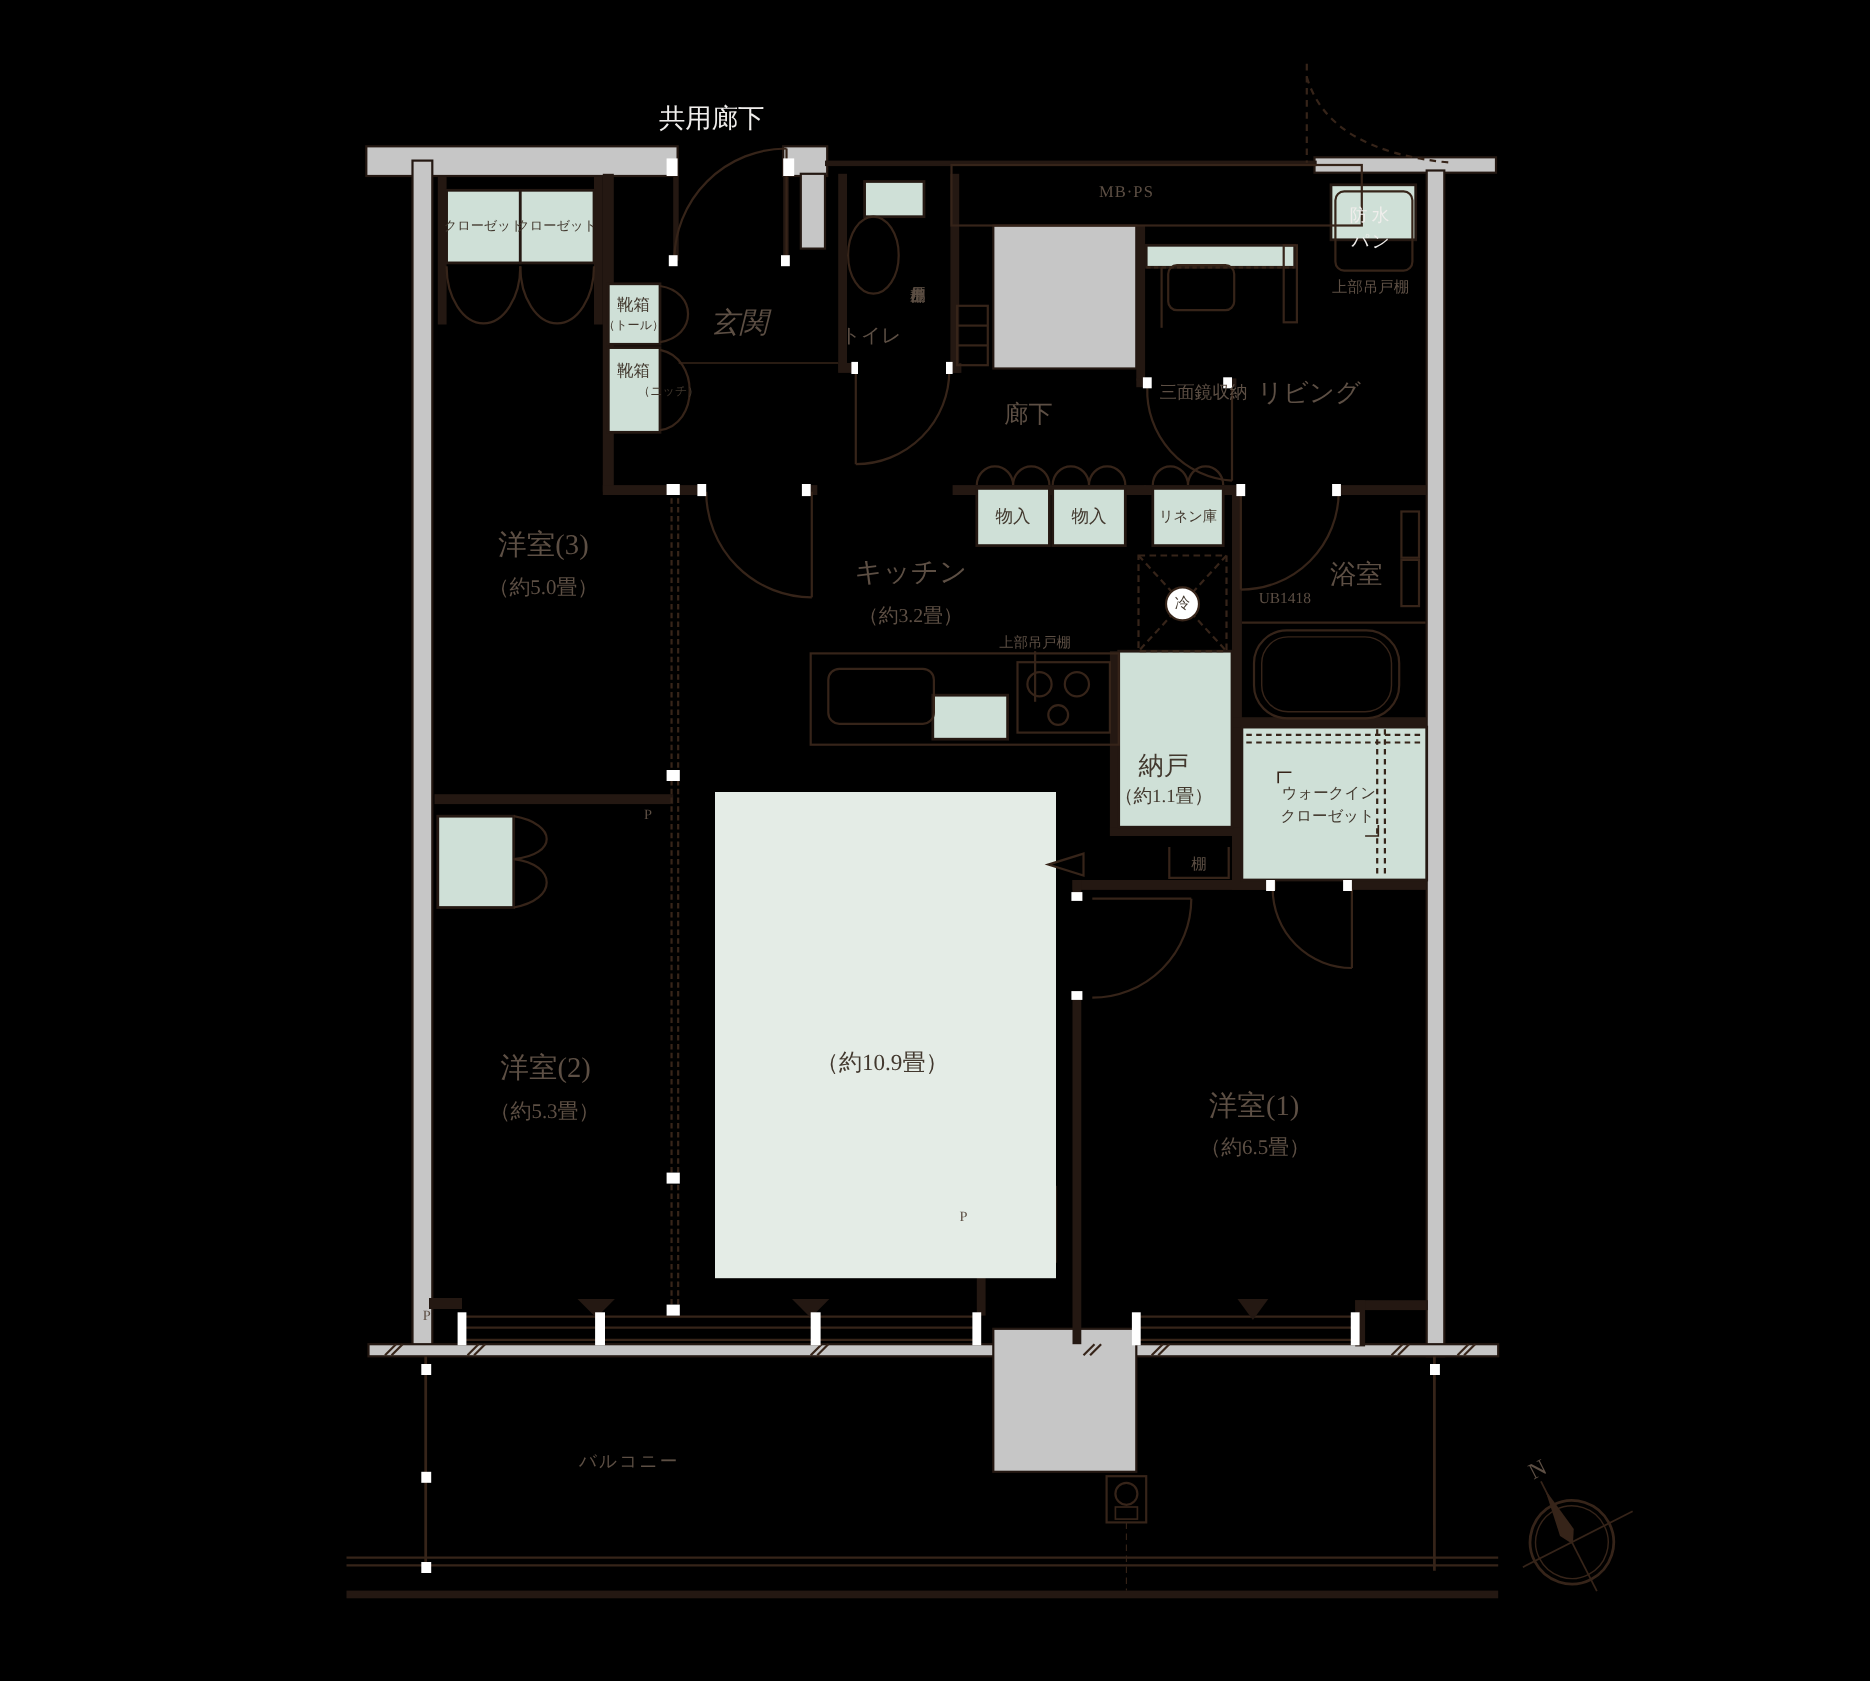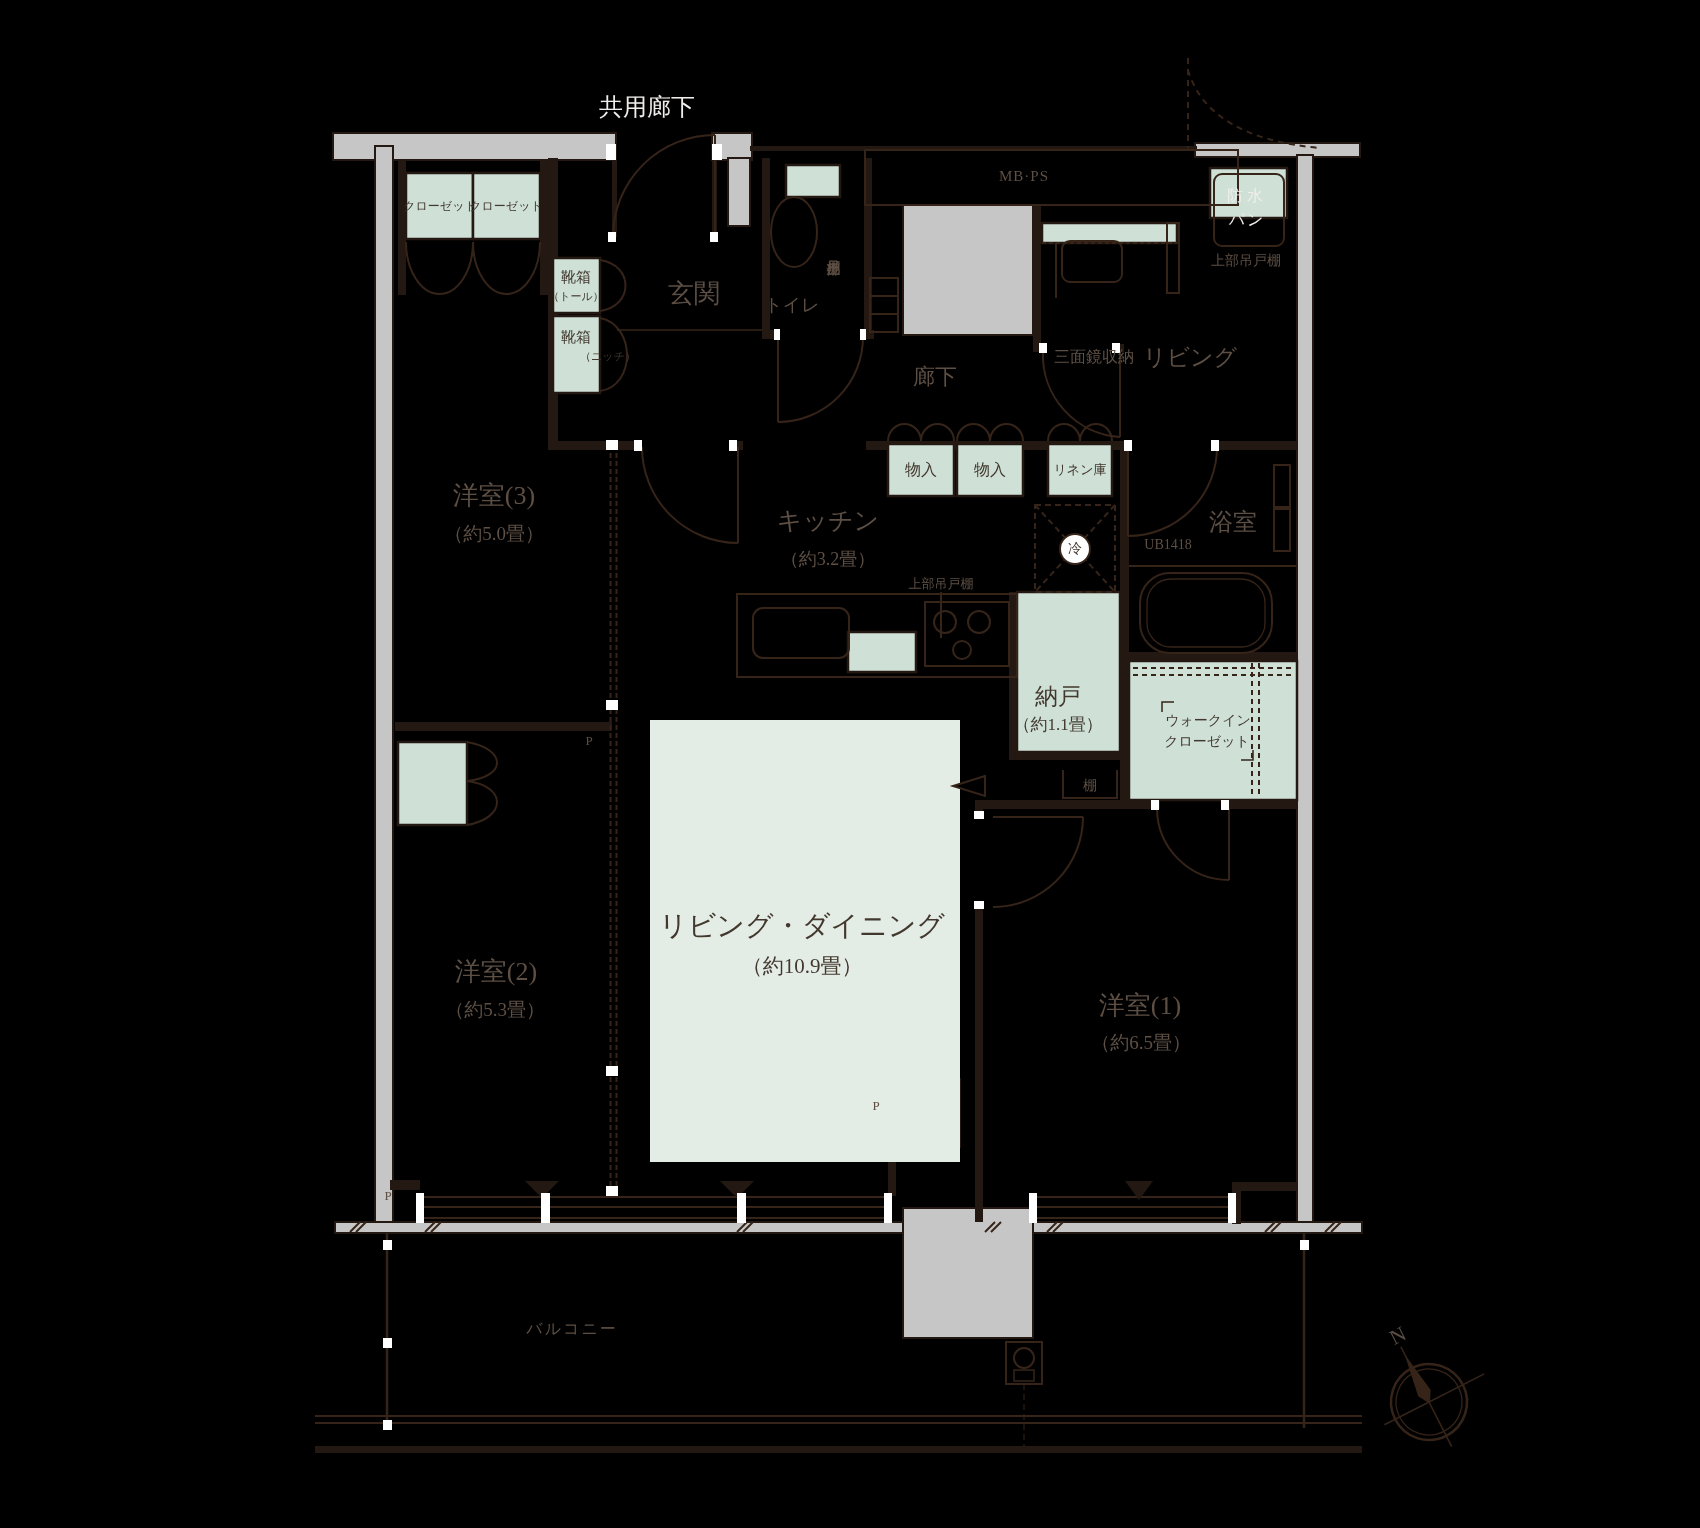--- a/index.html
+++ b/index.html
@@ -273,21 +273,21 @@
   <div class="lbl white" style="left:647px;top:107px;font-size:24px;">共用廊下</div>
 
   <div class="lbl mint" style="left:440px;top:206px;font-size:12px;">クローゼット</div>
   <div class="lbl mint" style="left:506px;top:206px;font-size:12px;">クローゼット</div>
 
   <div class="lbl mint" style="left:576px;top:277px;font-size:15px;">靴箱</div>
   <div class="lbl mint" style="left:576px;top:296px;font-size:11px;">（トール）</div>
   <div class="lbl mint" style="left:576px;top:337px;font-size:15px;">靴箱</div>
   <div class="lbl mint" style="left:608px;top:356px;font-size:11px;">（ニッチ）</div>
 
-  <div class="lbl" style="left:694px;top:293px;font-size:26px;">玄関</div>
+  <div class="lbl" style="left:672px;top:293px;font-size:26px;font-style:italic;">玄関</div>
   <div class="lbl" style="left:792px;top:305px;font-size:18px;">トイレ</div>
   <div class="lbl vert" style="left:833px;top:250px;font-size:14px;">上部吊戸棚</div>
 
   <div class="lbl" style="left:1024px;top:176px;font-size:15px;letter-spacing:1px;">MB·PS</div>
 
   <div class="lbl white" style="left:1247px;top:196px;font-size:16px;letter-spacing:4px;">防水</div>
   <div class="lbl white" style="left:1247px;top:220px;font-size:16px;letter-spacing:2px;">パン</div>
   <div class="lbl" style="left:1246px;top:261px;font-size:14px;">上部吊戸棚</div>
 
   <div class="lbl" style="left:1094px;top:309px;font-size:16px;margin-top:48px;">三面鏡収納</div>
@@ -306,21 +306,20 @@
   <div class="lbl" style="left:941px;top:584px;font-size:13px;">上部吊戸棚</div>
   <div class="lbl mint" style="left:1075px;top:549px;font-size:14px;">冷</div>
 
   <div class="lbl mint" style="left:1058px;top:696px;font-size:23px;">納戸</div>
   <div class="lbl mint" style="left:1058px;top:724px;font-size:17px;font-family:Liberation Serif, serif;">（約1.1畳）</div>
   <div class="lbl" style="left:1090px;top:786px;font-size:14px;">棚</div>
 
   <div class="lbl mint" style="left:1208px;top:721px;font-size:14px;">ウォークイン</div>
   <div class="lbl mint" style="left:1207px;top:742px;font-size:14px;">クローゼット</div>
 
-  <div class="lbl mint" style="left:802px;top:926px;font-size:28px;">リビング・ダイニング</div>
   <div class="lbl mint" style="left:802px;top:966px;font-size:21px;">（約10.9畳）</div>
 
   <div class="lbl" style="left:494px;top:495px;font-size:26px;">洋室(3)</div>
   <div class="lbl" style="left:494px;top:534px;font-size:19px;">（約5.0畳）</div>
 
   <div class="lbl" style="left:496px;top:971px;font-size:26px;">洋室(2)</div>
   <div class="lbl" style="left:495px;top:1010px;font-size:19px;">（約5.3畳）</div>
 
   <div class="lbl" style="left:1140px;top:1005px;font-size:26px;">洋室(1)</div>
   <div class="lbl" style="left:1141px;top:1043px;font-size:19px;">（約6.5畳）</div>

